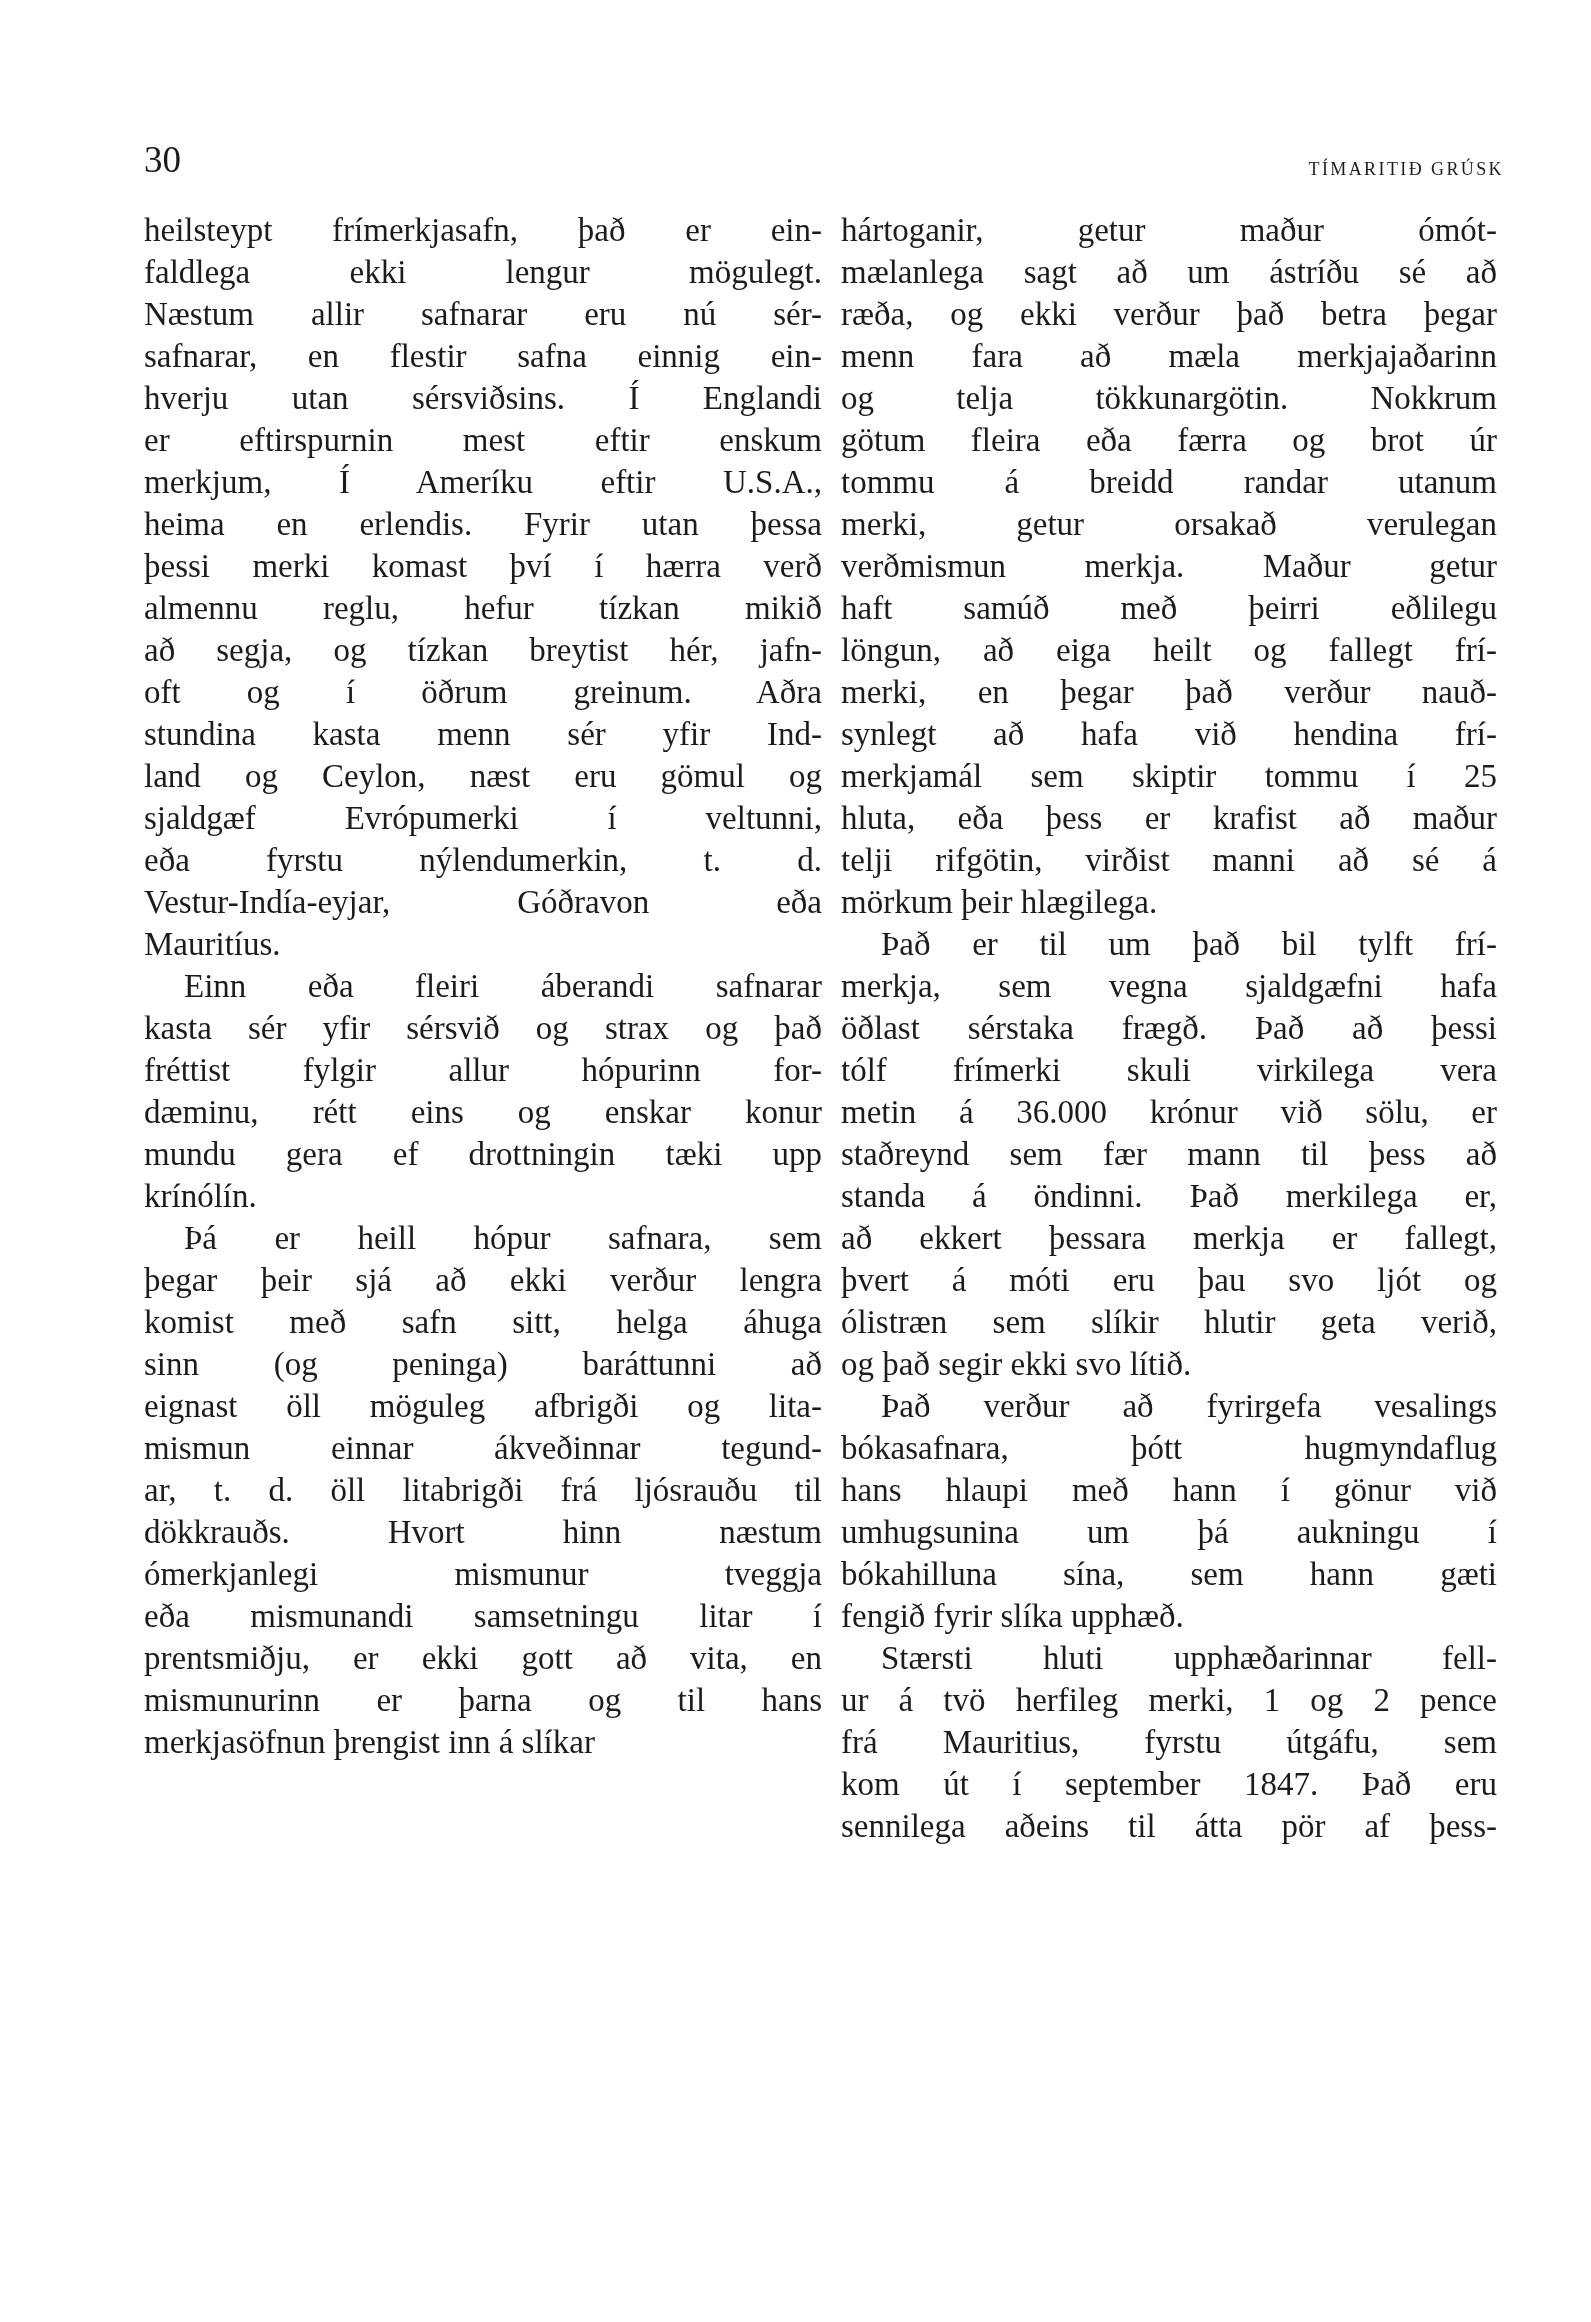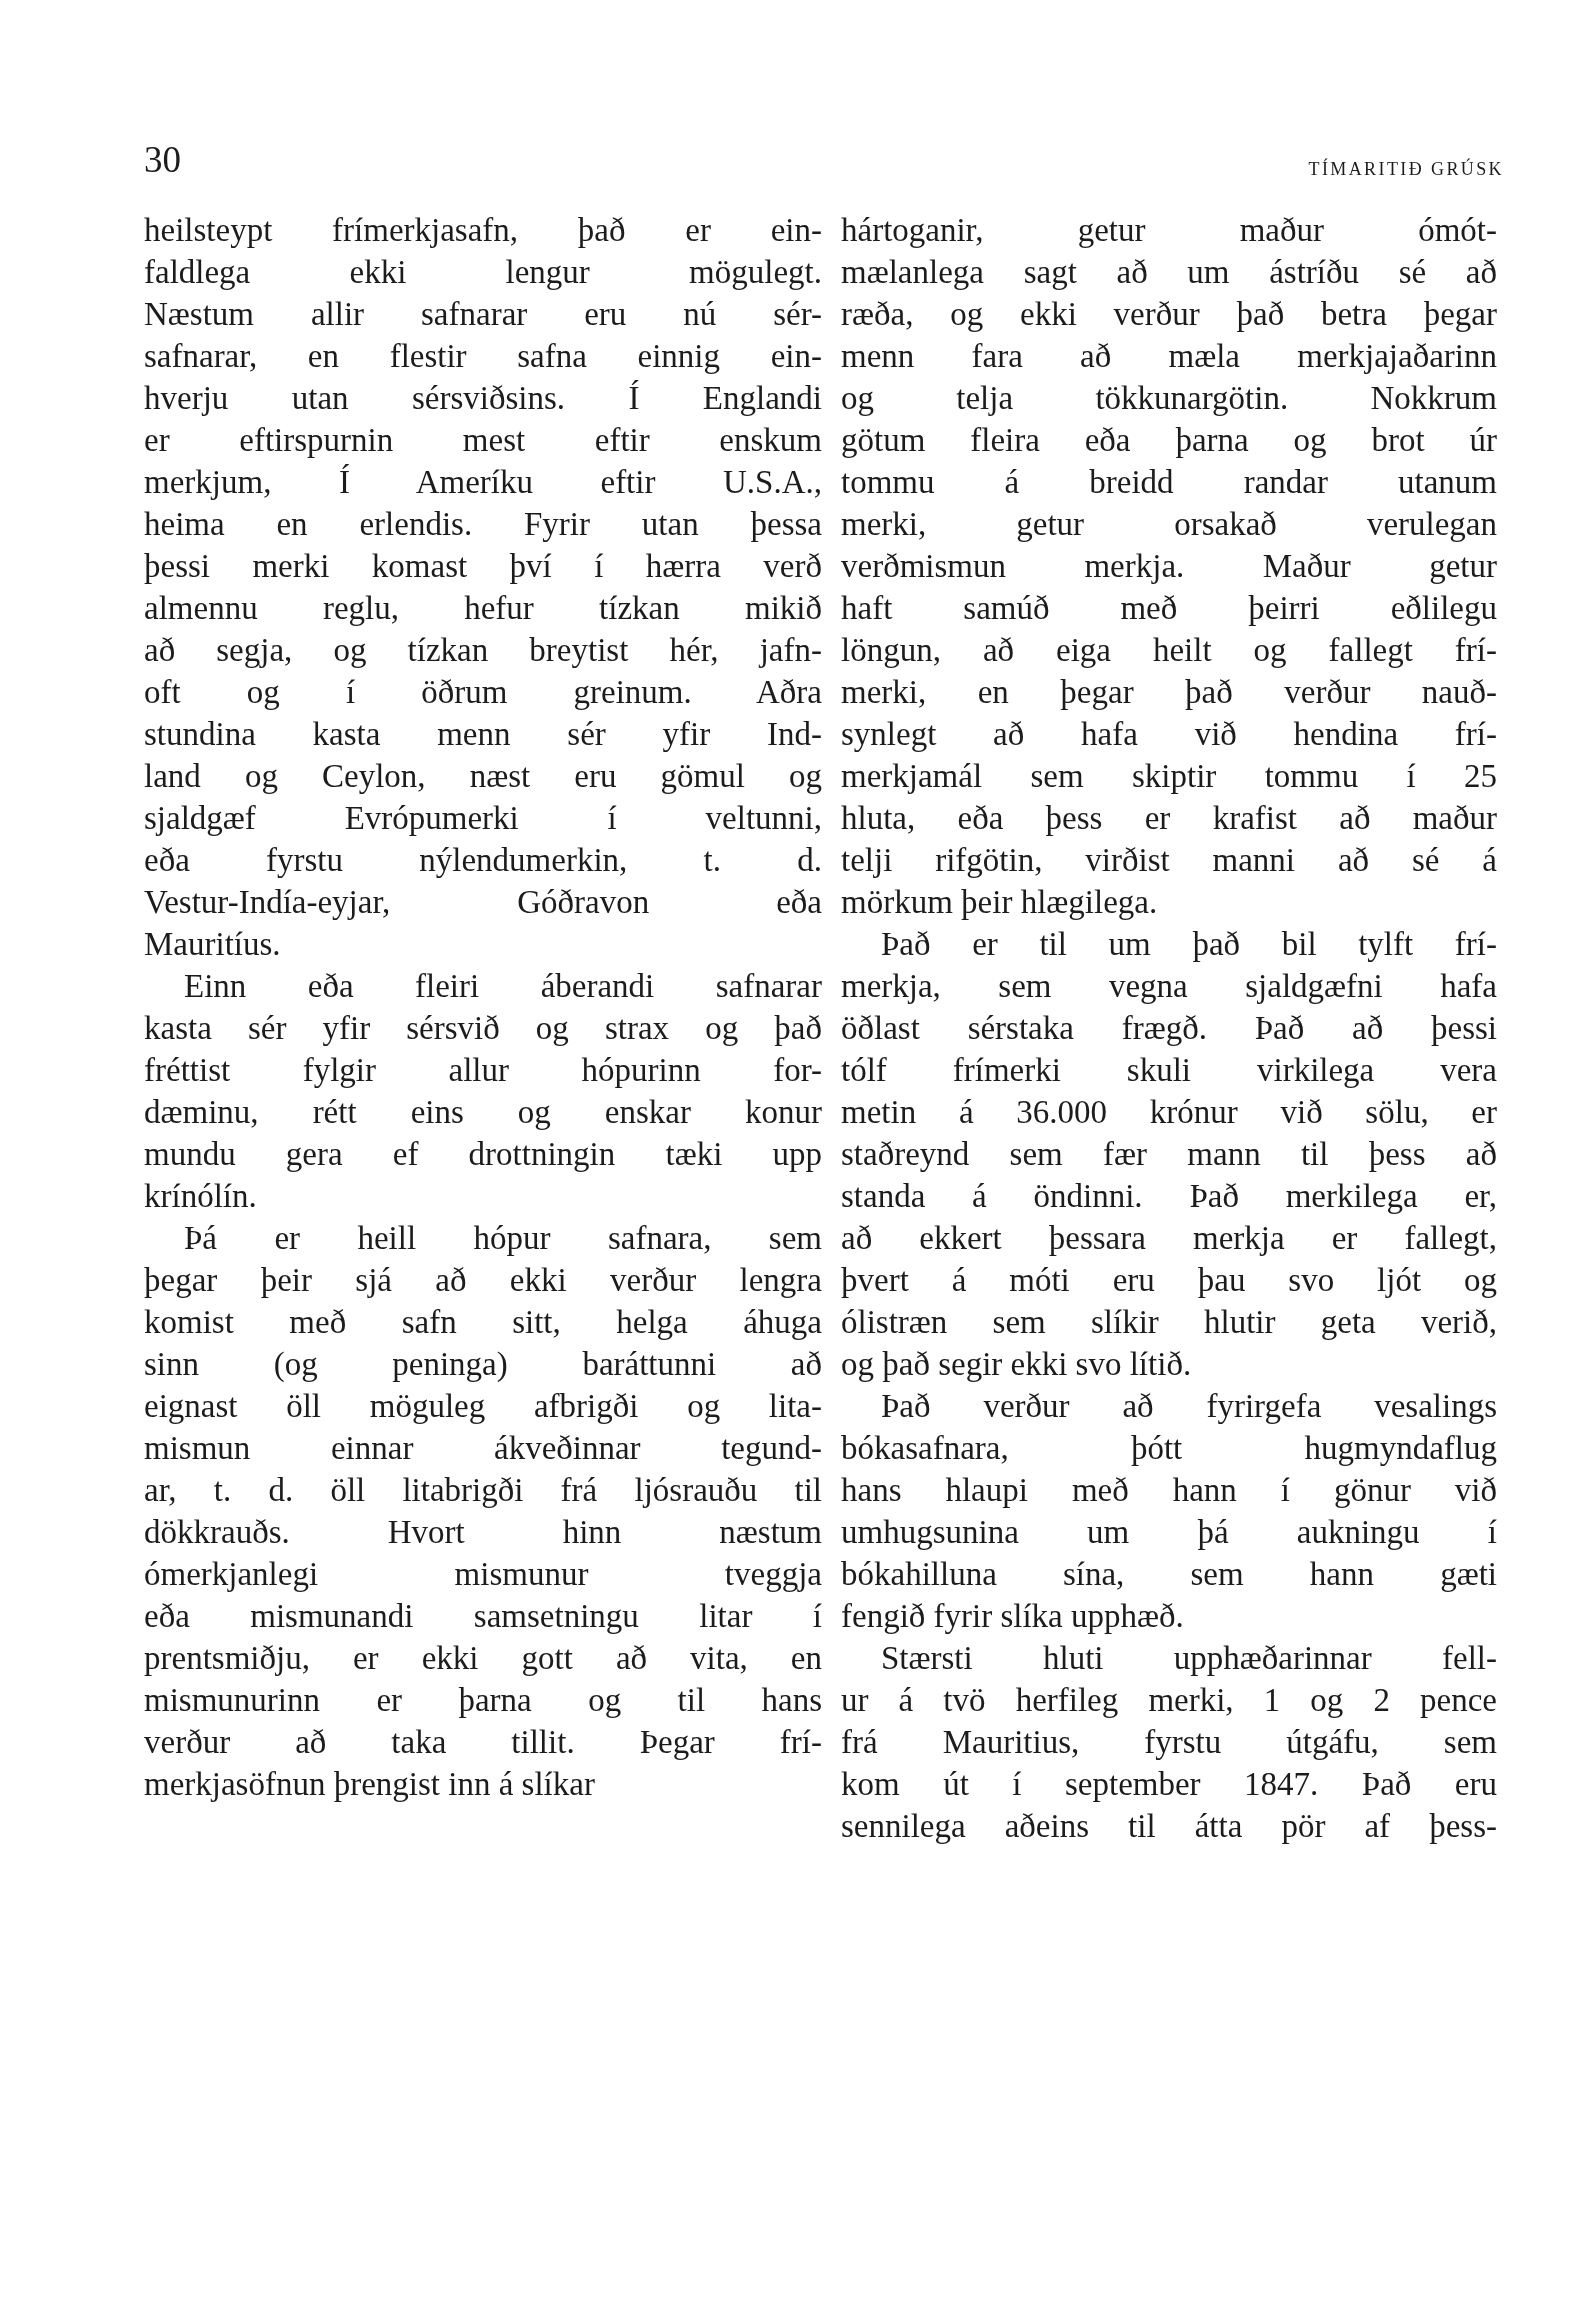--- a/index.html
+++ b/index.html
@@ -94,32 +94,31 @@
       <span class="line">komist með safn sitt, helga áhuga</span>
       <span class="line">sinn (og peninga) baráttunni að</span>
       <span class="line">eignast öll möguleg afbrigði og lita-</span>
       <span class="line">mismun einnar ákveðinnar tegund-</span>
       <span class="line">ar, t. d. öll litabrigði frá ljósrauðu til</span>
       <span class="line">dökkrauðs. Hvort hinn næstum</span>
       <span class="line">ómerkjanlegi mismunur tveggja</span>
       <span class="line">eða mismunandi samsetningu litar í</span>
       <span class="line">prentsmiðju, er ekki gott að vita, en</span>
       <span class="line">mismunurinn er þarna og til hans</span>
-      <span class="line">verður að taka tillit. Þegar frí-</span>
       <span class="line last">merkjasöfnun þrengist inn á slíkar</span>
     </div>
   </div>
 <div class="column col-right">
     <div>
       <span class="line">hártoganir, getur maður ómót-</span>
       <span class="line">mælanlega sagt að um ástríðu sé að</span>
       <span class="line">ræða, og ekki verður það betra þegar</span>
       <span class="line">menn fara að mæla merkjajaðarinn</span>
       <span class="line">og telja tökkunargötin. Nokkrum</span>
-      <span class="line">götum fleira eða þarna og brot úr</span>
+      <span class="line">götum fleira eða færra og brot úr</span>
       <span class="line">tommu á breidd randar utanum</span>
       <span class="line">merki, getur orsakað verulegan</span>
       <span class="line">verðmismun merkja. Maður getur</span>
       <span class="line">haft samúð með þeirri eðlilegu</span>
       <span class="line">löngun, að eiga heilt og fallegt frí-</span>
       <span class="line">merki, en þegar það verður nauð-</span>
       <span class="line">synlegt að hafa við hendina frí-</span>
       <span class="line">merkjamál sem skiptir tommu í 25</span>
       <span class="line">hluta, eða þess er krafist að maður</span>
       <span class="line">telji rifgötin, virðist manni að sé á</span>

